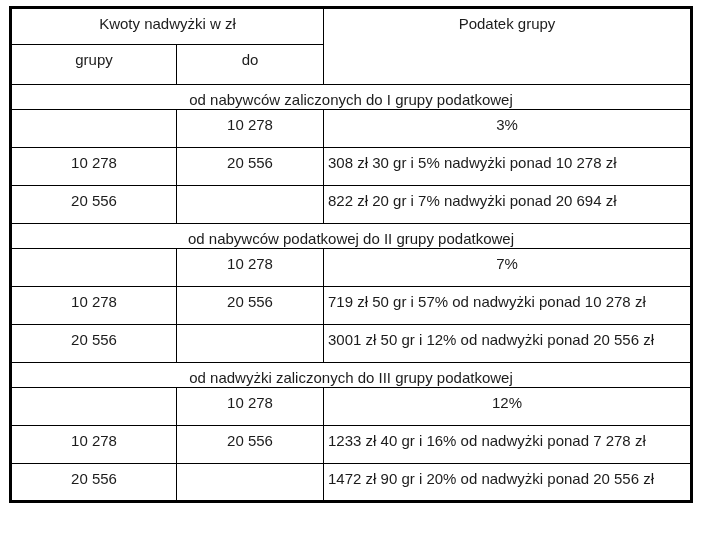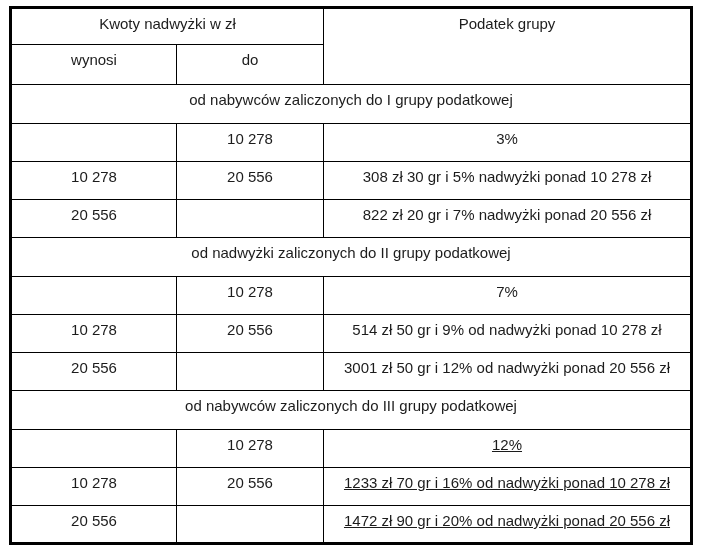--- a/index.html
+++ b/index.html
@@ -24,97 +24,97 @@
   table.tax td {
     border: 1px solid #000000;
     font-size: 15px;
     line-height: 18px;
     vertical-align: top;
     padding: 6px 4px 0 4px;
     overflow: hidden;
     white-space: nowrap;
   }
   .center { text-align: center; }
-  .left   { text-align: center; }
-  .vmid   { vertical-align: middle; padding-top: 0; text-decoration: underline; }
+  .left   { text-align: left; }
+  .vmid   { vertical-align: middle; padding-top: 0; }
   tr.hdr1 { height: 37px; }
   tr.hdr2 { height: 40px; }
-  tr.sect { height: 39px; }
+  tr.sect { height: 25px; }
   tr.data { height: 38px; }
 </style>
 </head>
 <body>
 
 <table class="tax">
   <colgroup>
     <col style="width:166px">
     <col style="width:147px">
     <col style="width:368px">
   </colgroup>
   <tbody>
 
     <tr class="hdr1">
       <td colspan="2" class="center">Kwoty nadwyżki w zł</td>
       <td rowspan="2" class="center">Podatek grupy</td>
     </tr>
     <tr class="hdr2">
-      <td class="center">wynosi</td>
+      <td class="center">grupy</td>
       <td class="center">do</td>
     </tr>
 
     <tr class="sect">
       <td colspan="3" class="center">od nabywców zaliczonych do I grupy podatkowej</td>
     </tr>
     <tr class="data">
       <td class="center"></td>
       <td class="center">10 278</td>
       <td class="center">3%</td>
     </tr>
     <tr class="data">
       <td class="center">10 278</td>
       <td class="center">20 556</td>
       <td class="left">308 zł 30 gr i 5% nadwyżki ponad 10 278 zł</td>
     </tr>
     <tr class="data">
       <td class="center">20 556</td>
       <td class="center"></td>
-      <td class="left">822 zł 20 gr i 7% nadwyżki ponad 20 556 zł</td>
+      <td class="left">822 zł 20 gr i 7% nadwyżki ponad 20 694 zł</td>
     </tr>
 
     <tr class="sect">
-      <td colspan="3" class="center">od nadwyżki zaliczonych do II grupy podatkowej</td>
+      <td colspan="3" class="center">od nabywców podatkowej do II grupy podatkowej</td>
     </tr>
     <tr class="data">
       <td class="center"></td>
       <td class="center">10 278</td>
       <td class="center">7%</td>
     </tr>
     <tr class="data">
       <td class="center">10 278</td>
       <td class="center">20 556</td>
-      <td class="left">514 zł 50 gr i 9% od nadwyżki ponad 10 278 zł</td>
+      <td class="left">719 zł 50 gr i 57% od nadwyżki ponad 10 278 zł</td>
     </tr>
     <tr class="data">
       <td class="center">20 556</td>
       <td class="center"></td>
       <td class="left">3001 zł 50 gr i 12% od nadwyżki ponad 20 556 zł</td>
     </tr>
 
     <tr class="sect">
-      <td colspan="3" class="center">od nabywców zaliczonych do III grupy podatkowej</td>
+      <td colspan="3" class="center">od nadwyżki zaliczonych do III grupy podatkowej</td>
     </tr>
     <tr class="data">
       <td class="center"></td>
       <td class="center">10 278</td>
       <td class="center vmid">12%</td>
     </tr>
     <tr class="data">
       <td class="center">10 278</td>
       <td class="center">20 556</td>
-      <td class="left vmid">1233 zł 70 gr i 16% od nadwyżki ponad 10 278 zł</td>
+      <td class="left vmid">1233 zł 40 gr i 16% od nadwyżki ponad 7 278 zł</td>
     </tr>
     <tr class="data">
       <td class="center">20 556</td>
       <td class="center"></td>
       <td class="left vmid">1472 zł 90 gr i 20% od nadwyżki ponad 20 556 zł</td>
     </tr>
   </tbody>
 </table>
 
 </body></html>

